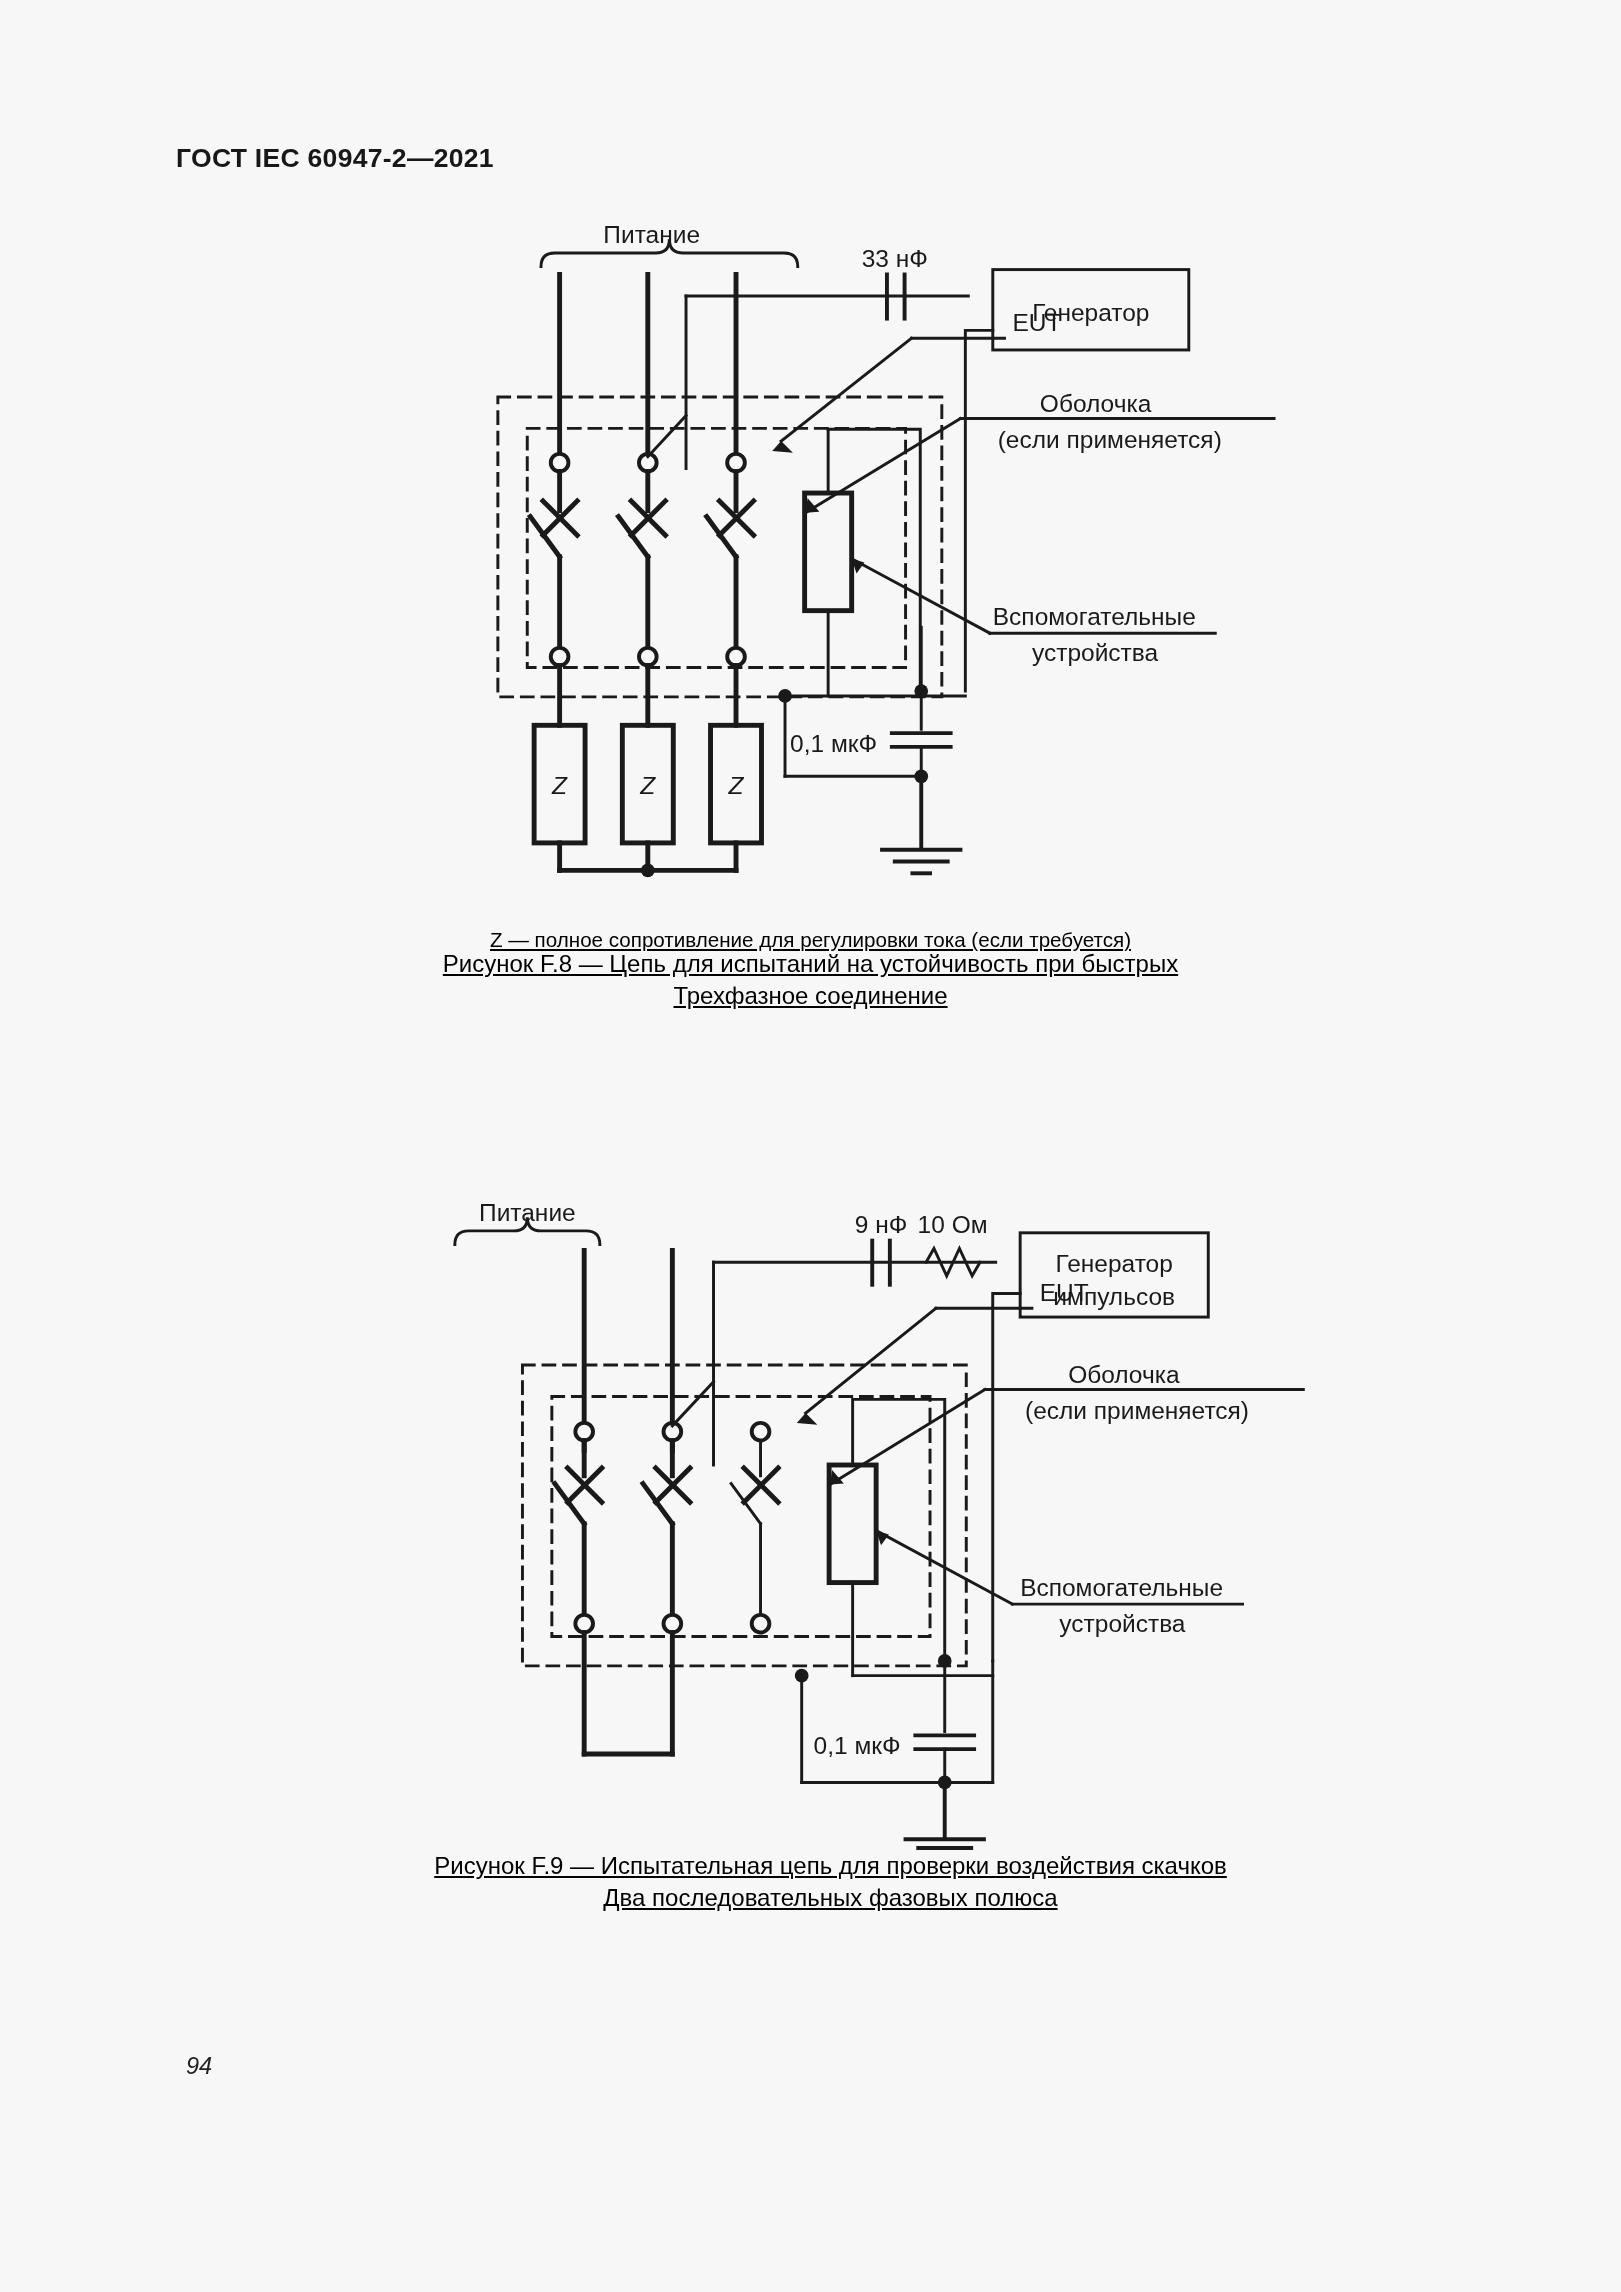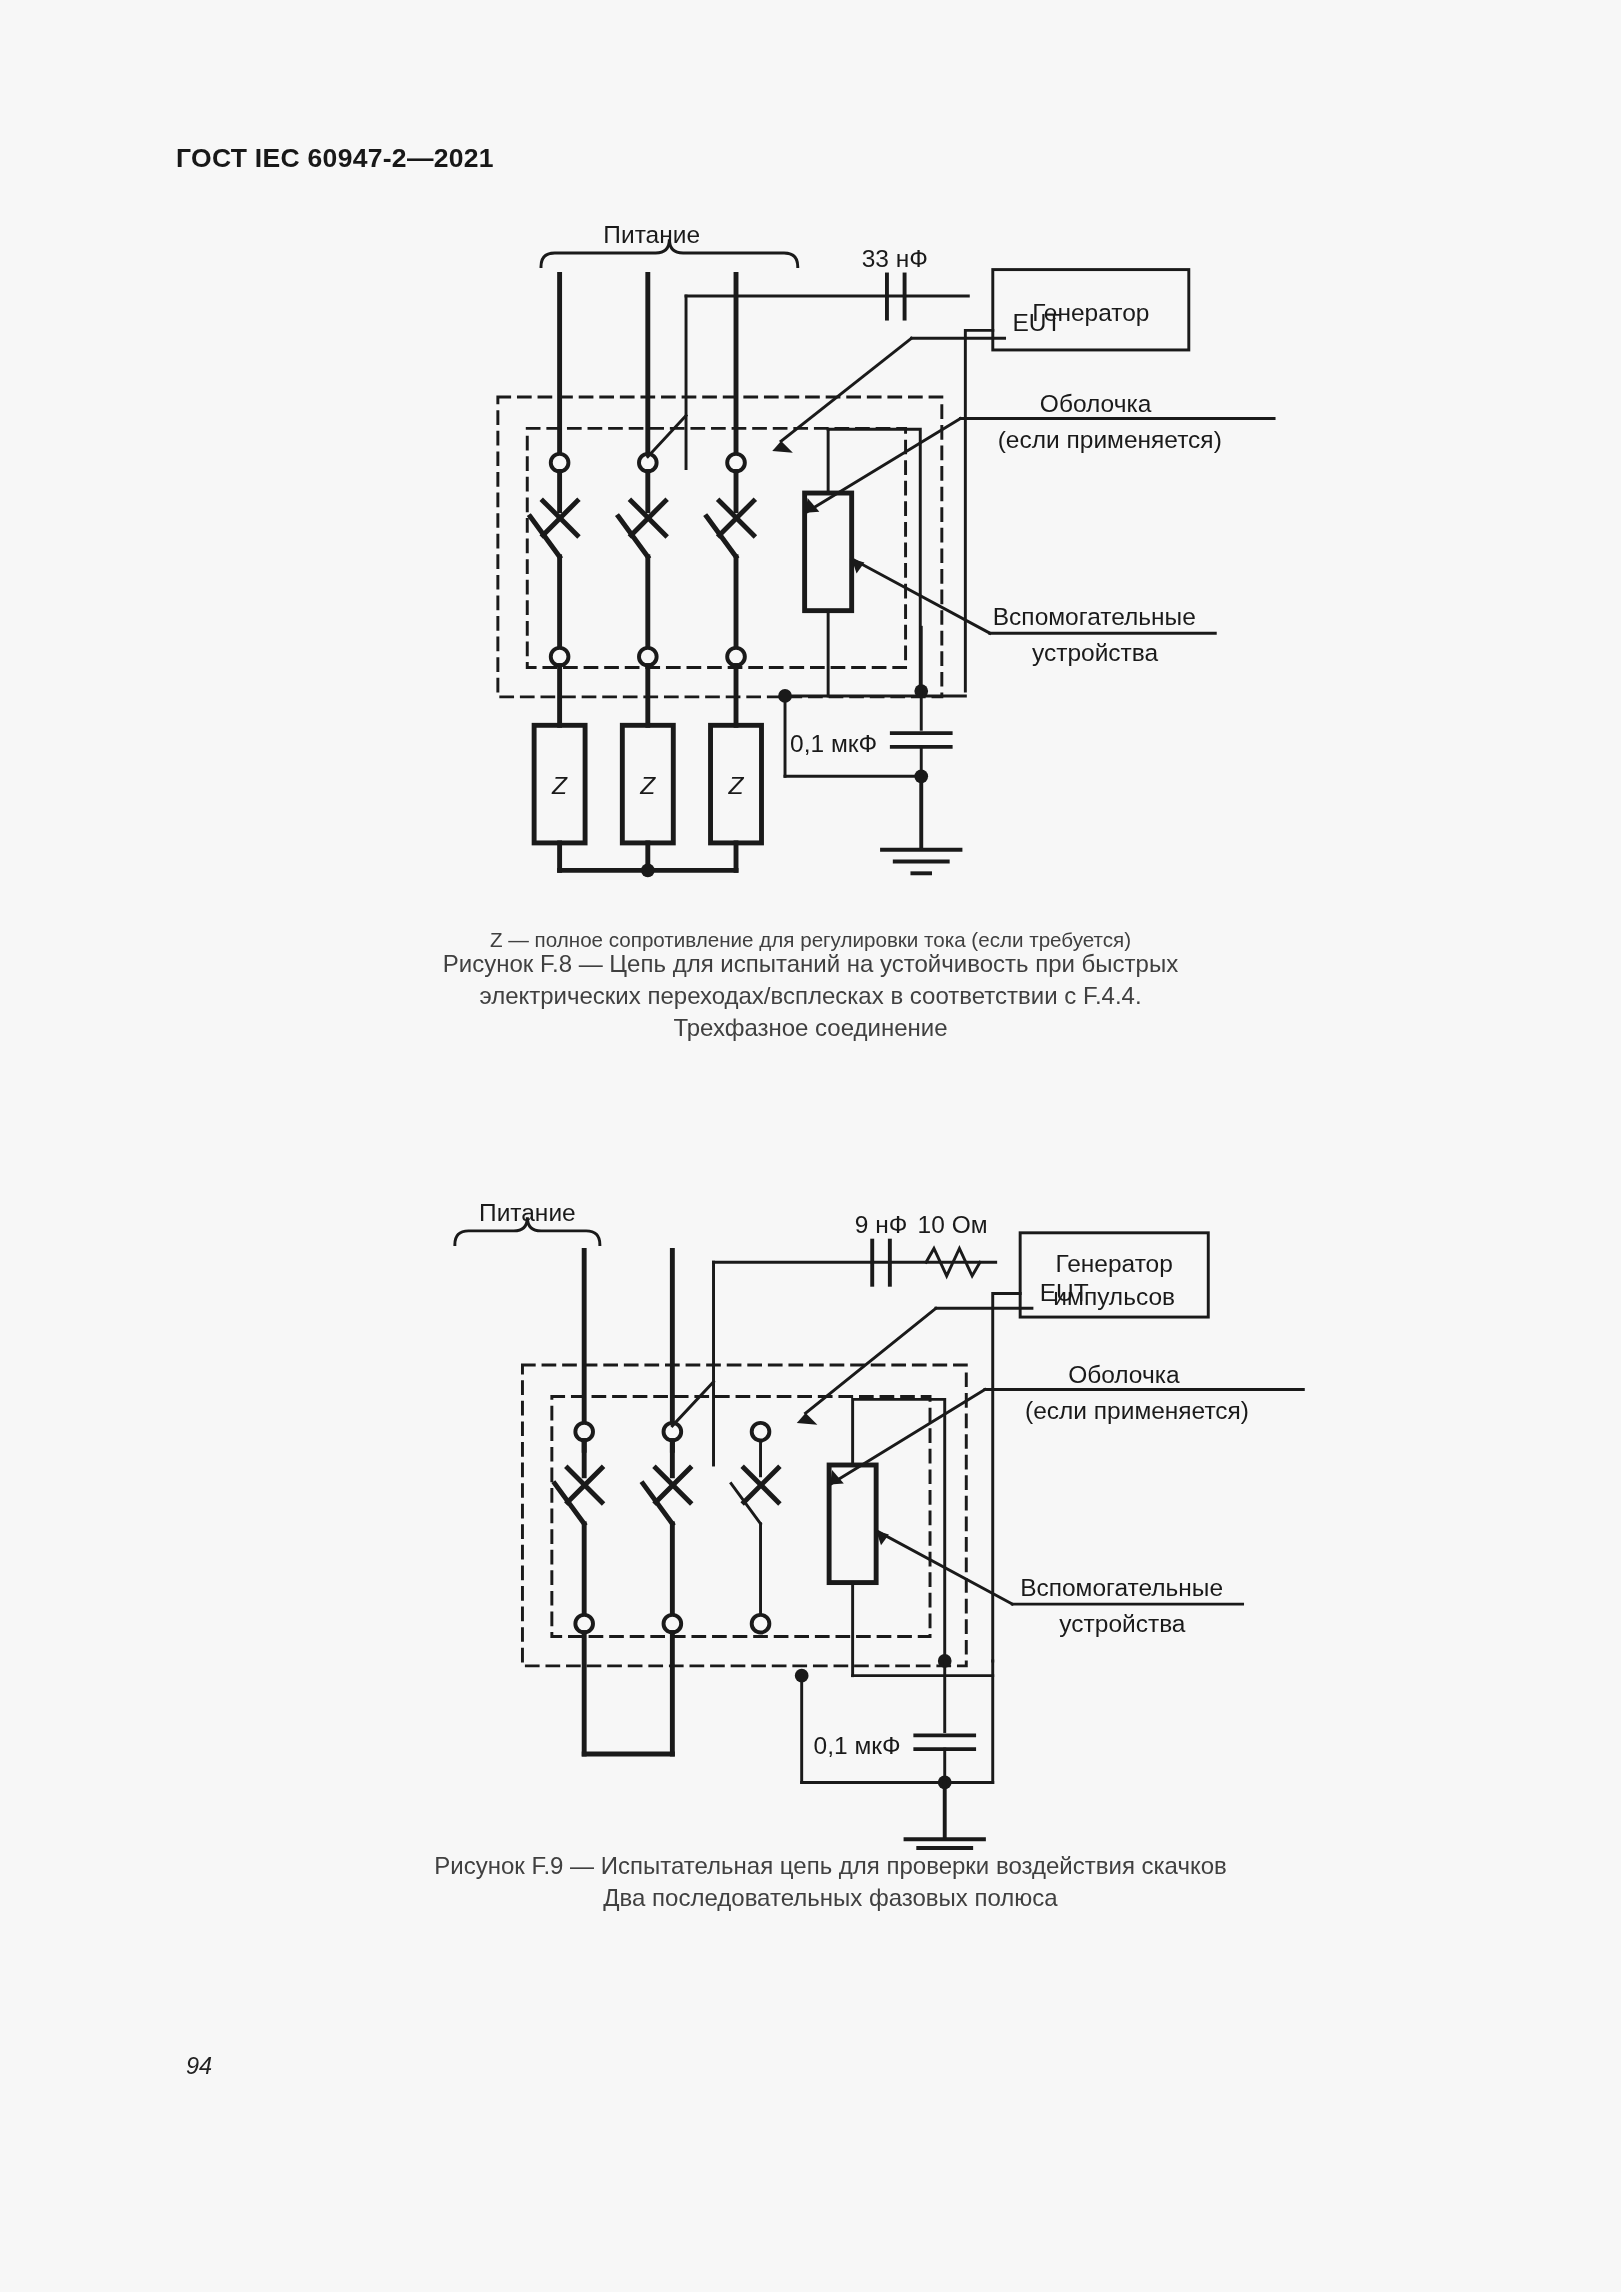--- a/index.html
+++ b/index.html
@@ -44,21 +44,22 @@
   }
   .svg-fig {
     display: block;
   }
   .caption {
     position: absolute;
     width: 1621px;
     text-align: center;
     font-size: 24px;
     line-height: 32px;
-    color: #404040;
+    color: #000000;
+    text-decoration: underline;
   }
   .caption.small {
     font-size: 20.6px;
     line-height: 27.4px;
   }
   .caption-line {
     display: block;
   }
   svg text {
     font-family: "Liberation Sans", sans-serif;
@@ -189,21 +190,20 @@
       <text x="661" y="810" text-anchor="middle" font-size="25" font-style="italic">Z</text>
       <text x="751" y="810" text-anchor="middle" font-size="25" font-style="italic">Z</text>
     </svg>
 
     <div class="caption small" style="top:926px;">
       <span class="caption-line">Z — полное сопротивление для регулировки тока (если требуется)</span>
     </div>
 
     <div class="caption" style="top:948px;text-align:center;">
       <span class="caption-line">Рисунок F.8 — Цепь для испытаний на устойчивость при быстрых</span>
-      <span class="caption-line">электрических переходах/всплесках в соответствии с F.4.4.</span>
       <span class="caption-line">Трехфазное соединение</span>
     </div>
   </div>
 
   <div class="fig-wrap" style="top:1127px;">
     <svg class="svg-fig" width="1621" height="725" viewBox="0 0 1654 740">
       <g fill="none" stroke="#1a1a1a" stroke-linecap="square">
 
         <path d="M464 120 q0 -14 14 -14 h46 q14 0 14 -14 q0 14 14 14 h46 q14 0 14 14" stroke-width="3"></path>
 

